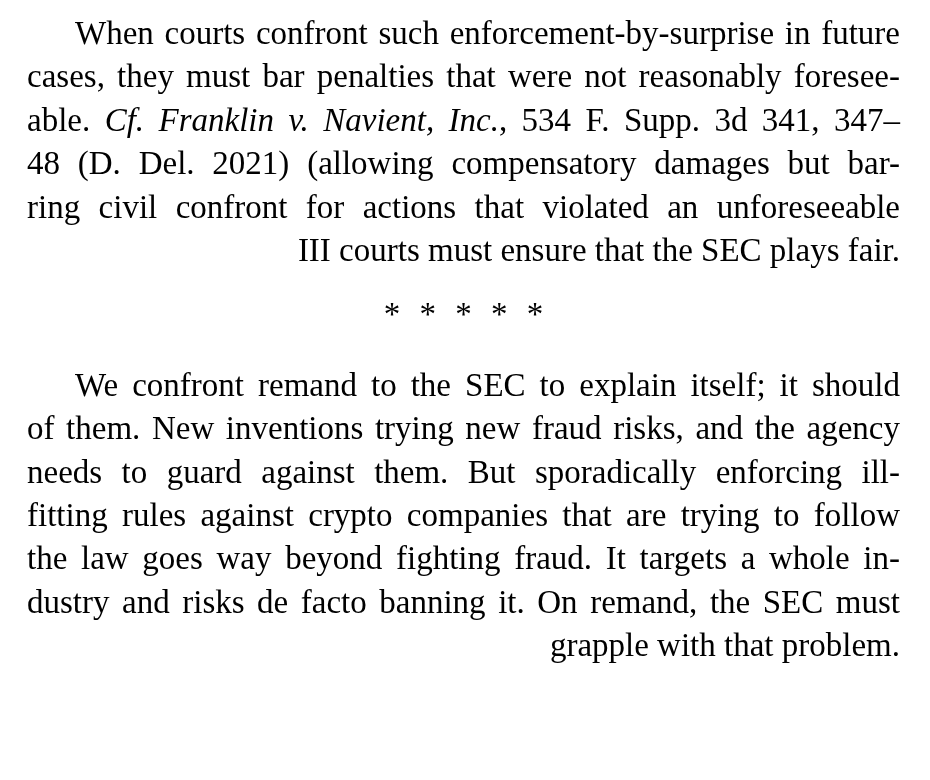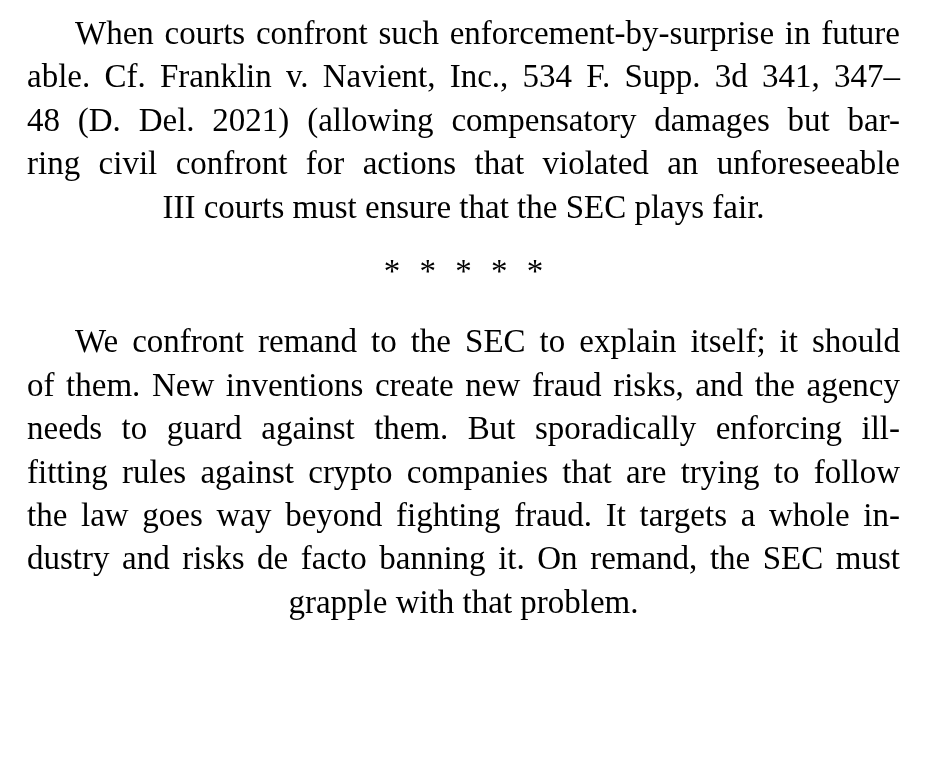--- a/index.html
+++ b/index.html
@@ -30,53 +30,55 @@
   }
   .paragraph {
     margin: 0;
   }
   .line {
     text-align: justify;
     text-align-last: justify;
     white-space: normal;
   }
   .line.last {
-    text-align: center;
+    text-align: right;
     text-align-last: auto;
   }
   .line.indent {
     text-indent: 48px;
   }
   .italic {
+    font-style: italic;
     margin-top: 37px;
   }
   .separator {
     text-align: center;
     text-align-last: center;
     word-spacing: 11px;
     margin-top: 21px;
     margin-bottom: 27px;
   }
 </style>
 </head>
 <body>
 
 <main class="page">
   <section class="text-column">
       <div class="paragraph">
         <div class="line indent"><span>When courts confront such enforcement-by-surprise in future</span></div>
+        <div class="line"><span>cases, they must bar penalties that were not reasonably foresee-</span></div>
         <div class="line"><span>able. </span><span class="italic">Cf. Franklin v. Navient, Inc.</span><span>, 534 F. Supp. 3d 341, 347–</span></div>
         <div class="line"><span>48 (D. Del. 2021) (allowing compensatory damages but bar-</span></div>
         <div class="line"><span>ring civil confront for actions that violated an unforeseeable</span></div>
         <div class="line last"><span>III courts must ensure that the SEC plays fair.</span></div>
       </div>
       <div class="separator">* * * * *</div>
       <div class="paragraph">
         <div class="line indent"><span>We confront remand to the SEC to explain itself; it should</span></div>
-        <div class="line"><span>of them. New inventions create new fraud risks, and the agency</span></div>
+        <div class="line"><span>of them. New inventions trying new fraud risks, and the agency</span></div>
         <div class="line"><span>needs to guard against them. But sporadically enforcing ill-</span></div>
         <div class="line"><span>fitting rules against crypto companies that are trying to follow</span></div>
         <div class="line"><span>the law goes way beyond fighting fraud. It targets a whole in-</span></div>
         <div class="line"><span>dustry and risks de facto banning it. On remand, the SEC must</span></div>
         <div class="line last"><span>grapple with that problem.</span></div>
       </div>
     </section>
 </main>
 
 </body></html>

